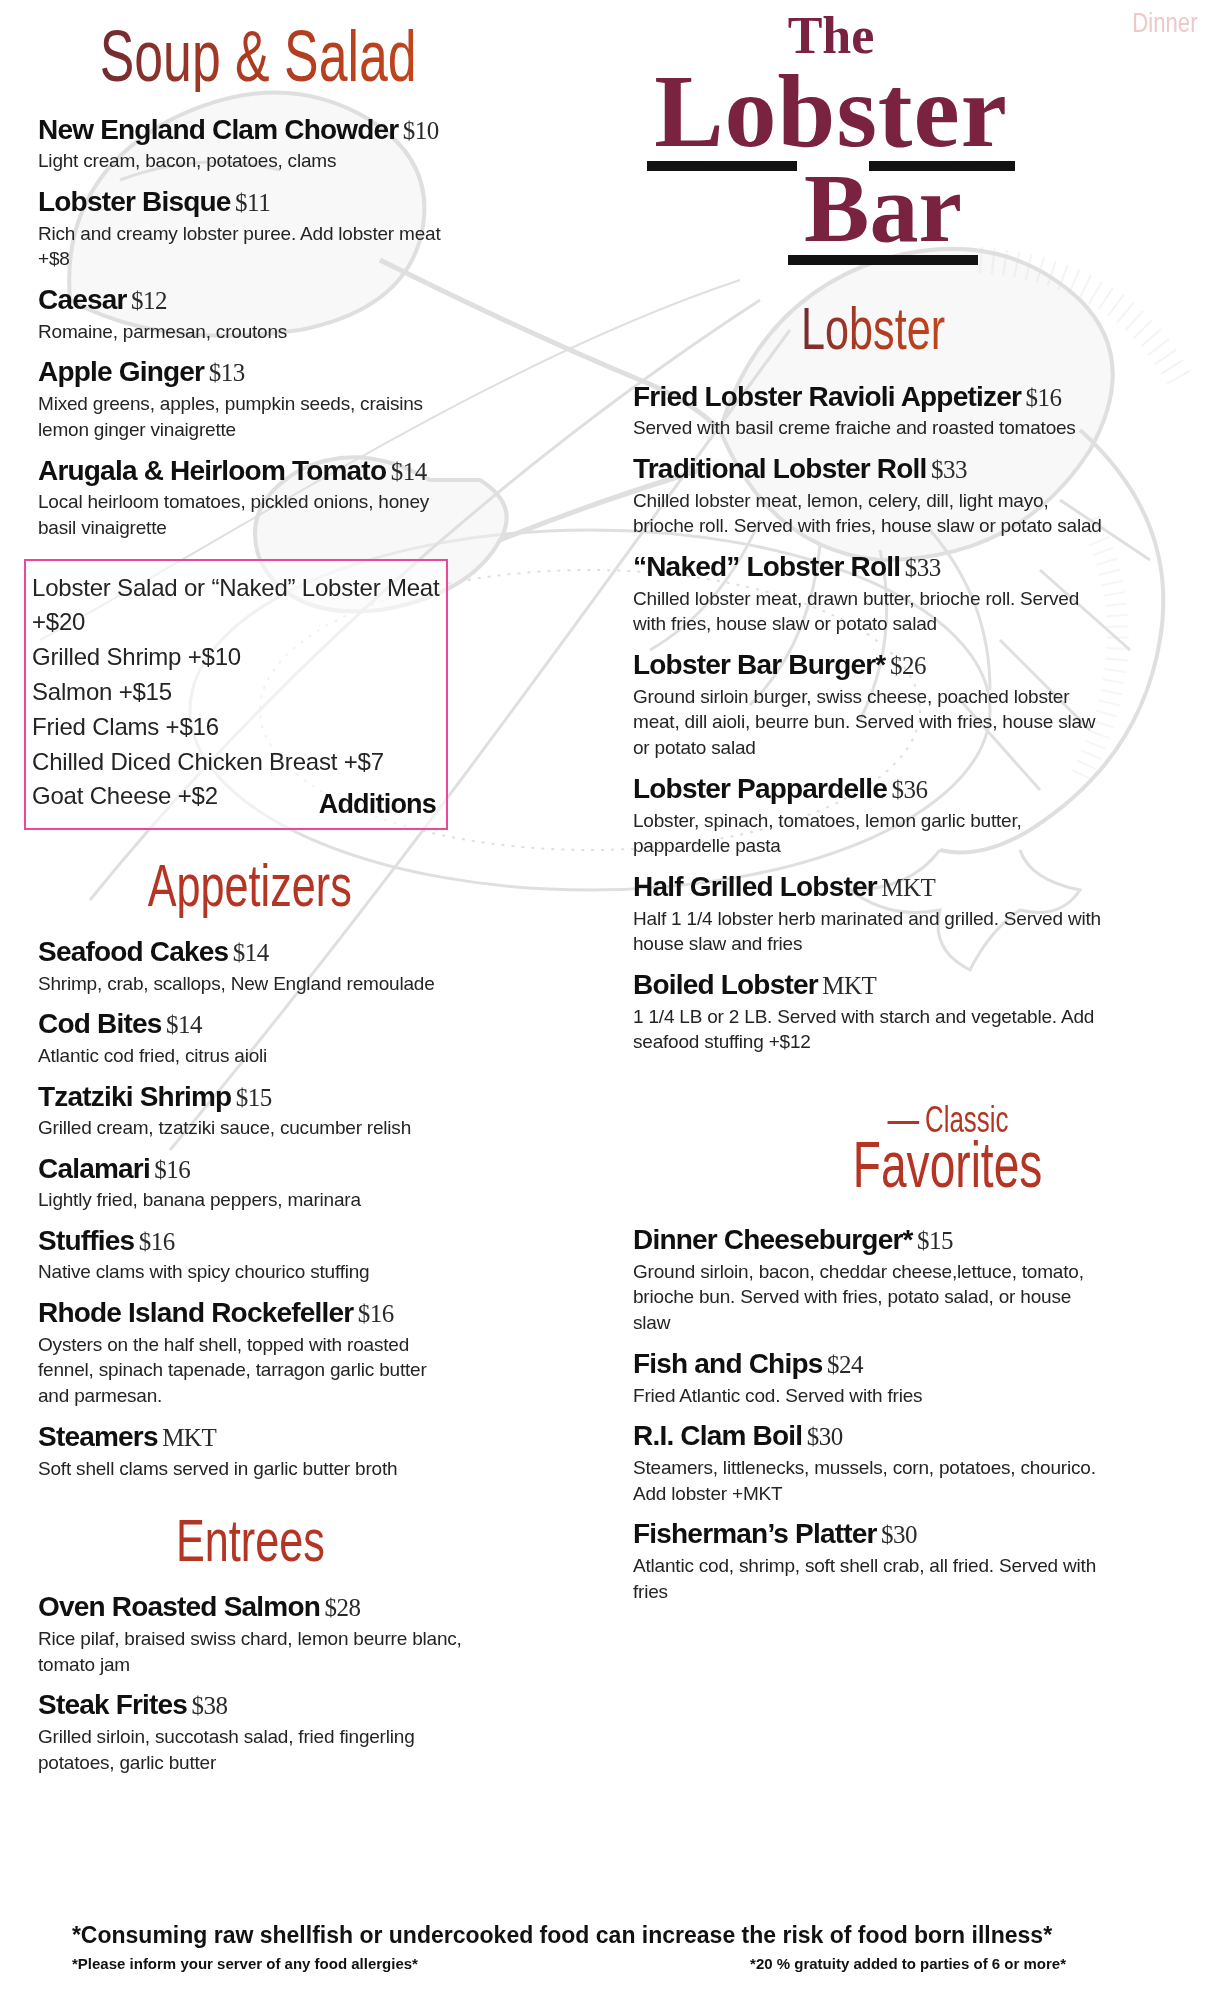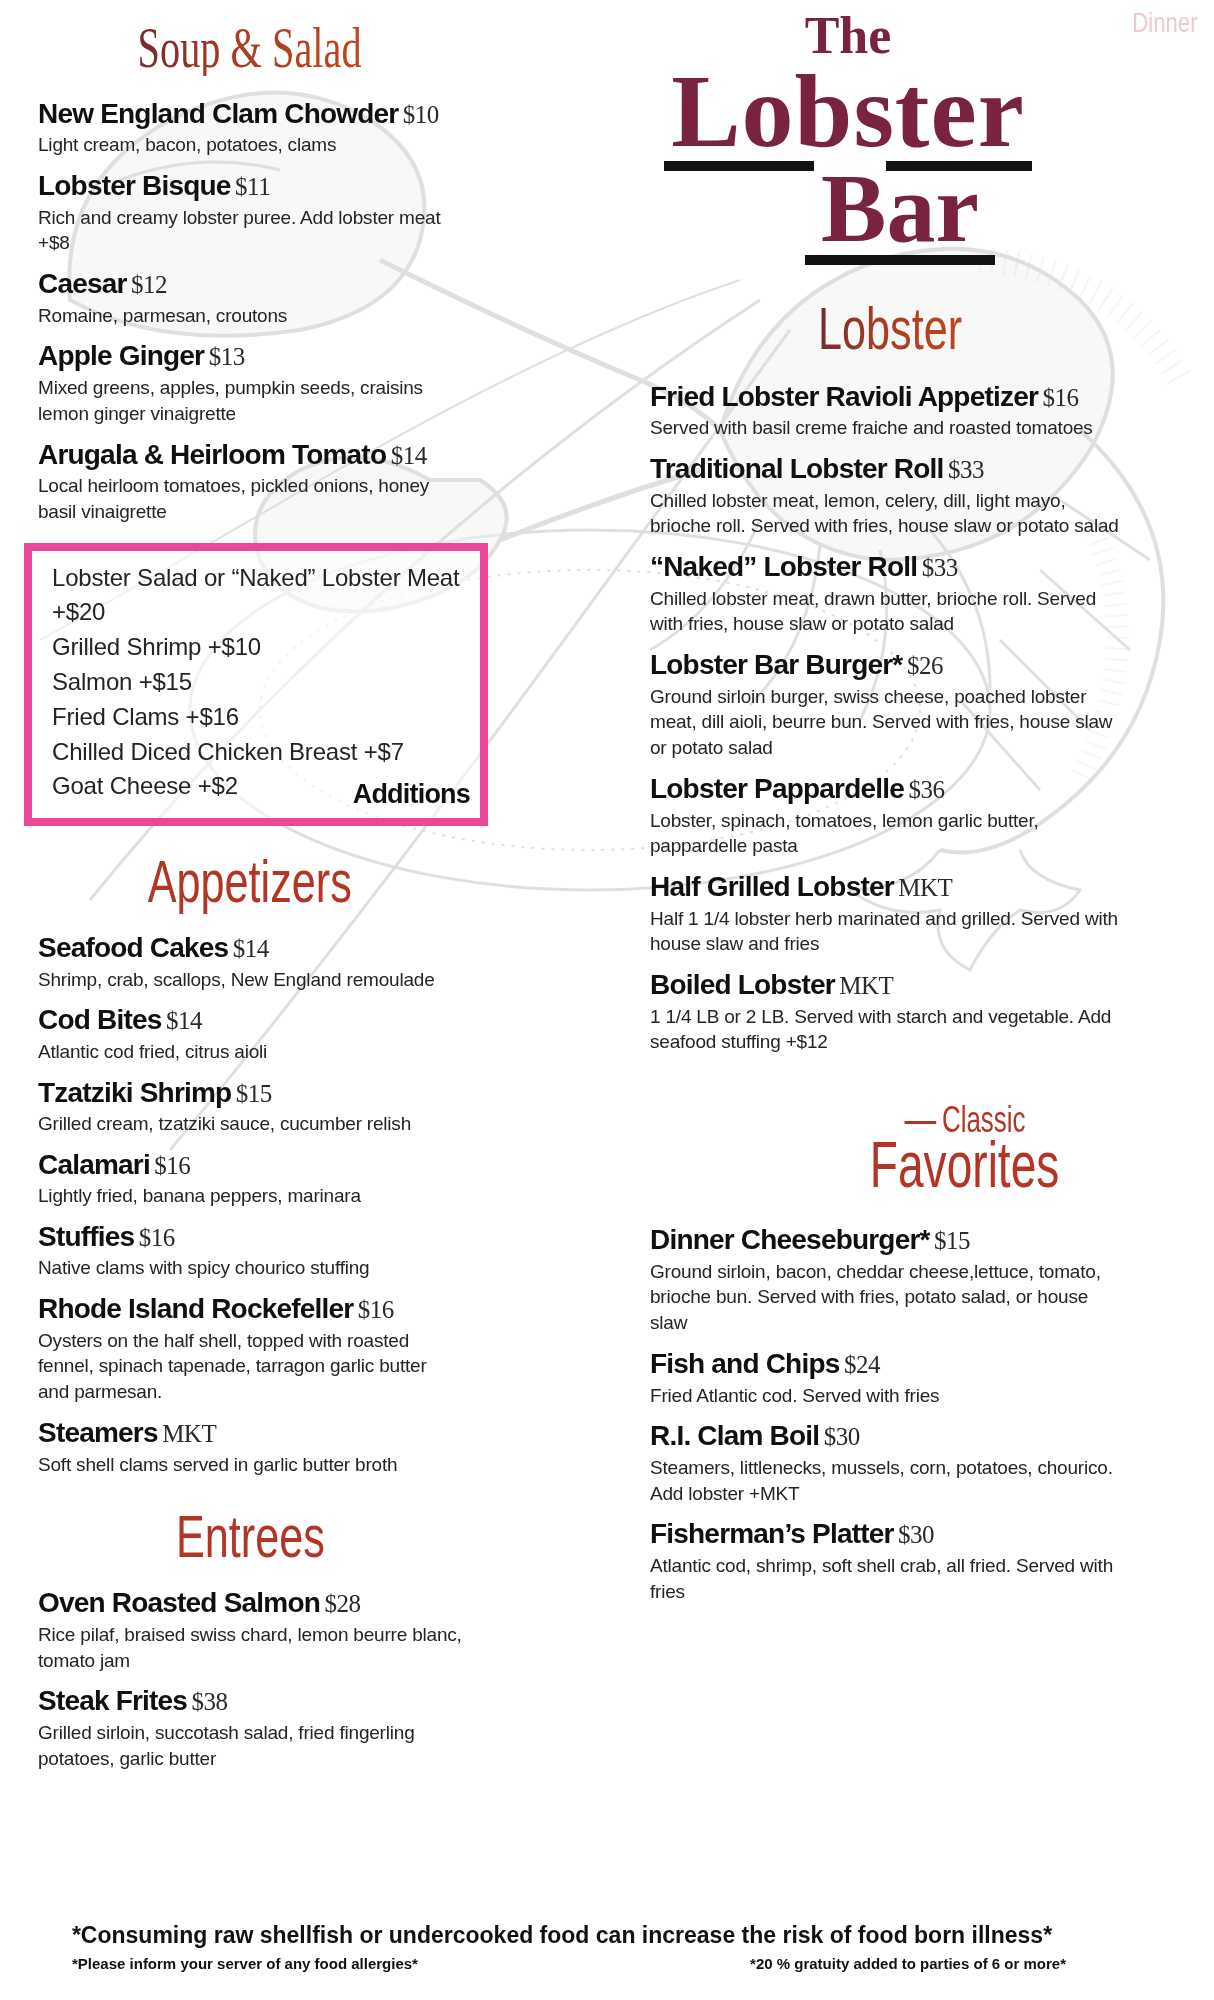--- a/index.html
+++ b/index.html
@@ -3,47 +3,47 @@
 <meta charset="utf-8">
 <style>
   html,body{margin:0;padding:0;}
   body{width:1214px;height:2000px;position:relative;overflow:hidden;background:#ffffff;
        font-family:"Liberation Sans", sans-serif;color:#1c1c1c;}
   .bg-art{position:absolute;left:0;top:0;width:1214px;height:2000px;z-index:0;}
   .content{position:relative;z-index:1;}
 
   
   .col-left{position:absolute;left:38px;top:16px;width:424px;}
-  .col-right{position:absolute;left:650px;top:0;width:480px;}
+  .col-right{position:absolute;left:633px;top:0;width:480px;}
 
   
   .section-title{margin:0;text-align:center;font-weight:400;color:#b43524;}
   .condense{display:inline-block;transform:scaleX(0.72);transform-origin:center;white-space:nowrap;}
-  .t-soup{font-size:56px;line-height:1;margin:4px 0 20px;font-family:Liberation Serif, serif;}
+  .t-soup{font-size:72px;line-height:1;margin:4px 0 20px;}
   .t-app{font-size:60px;line-height:1;margin:26px 0 18px;}
   .t-ent{font-size:60px;line-height:1;margin:30px 0 18px;}
   .t-lob{font-size:60px;line-height:1;margin:34px 0 20px;}
   .grad-text{color:#b0371f;}
   @supports (-webkit-background-clip: text){
     .grad-text{background:linear-gradient(100deg,#6e2a33 0%,#a83a22 40%,#c2451c 100%);
                -webkit-background-clip:text;background-clip:text;color:transparent;}
   }
 
   
   .mi{margin:0 0 10px;}
   .mi-head{line-height:1.3;}
   .mi-name{font-weight:700;font-size:28px;letter-spacing:-0.8px;color:#101010;}
   .mi-price{font-family:"Liberation Serif", serif;font-size:25px;font-weight:400;
             color:#2a2a2a;letter-spacing:-0.5px;}
   .mi-desc{font-size:19px;line-height:1.36;color:#242424;letter-spacing:-0.2px;}
 
   
   .add-box{position:relative;margin:18px 16px 6px -14px;width:408px;
-           border:8px solid #ec4899;background:rgba(255,255,255,0.55);
-           padding:10px 20px 14px;}
+           border:2px solid #ec4899;background:rgba(255,255,255,0.55);
+           padding:10px 6px 14px;}
   .add-line{font-size:24px;line-height:1.45;color:#242424;letter-spacing:-0.2px;}
   .add-label{position:absolute;right:10px;bottom:8px;font-weight:700;font-size:27px;
              letter-spacing:-0.8px;color:#101010;}
 
   
   .logo{margin-top:10px;text-align:center;transform:translateX(-42px);
         font-family:"Liberation Serif", serif;font-weight:700;color:#7a2340;}
   .logo-the{font-size:52px;line-height:1;}
   .logo-lobster{font-size:104px;line-height:0.95;letter-spacing:1px;}
   .logo-bars{display:flex;justify-content:center;gap:72px;margin-top:0;}

